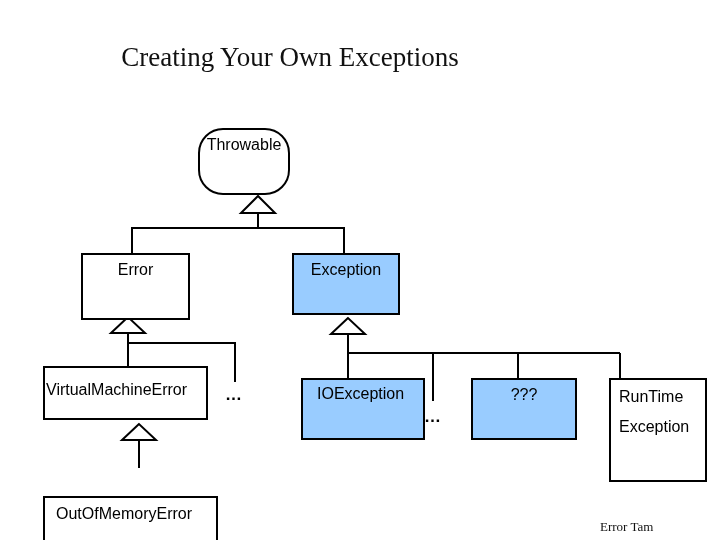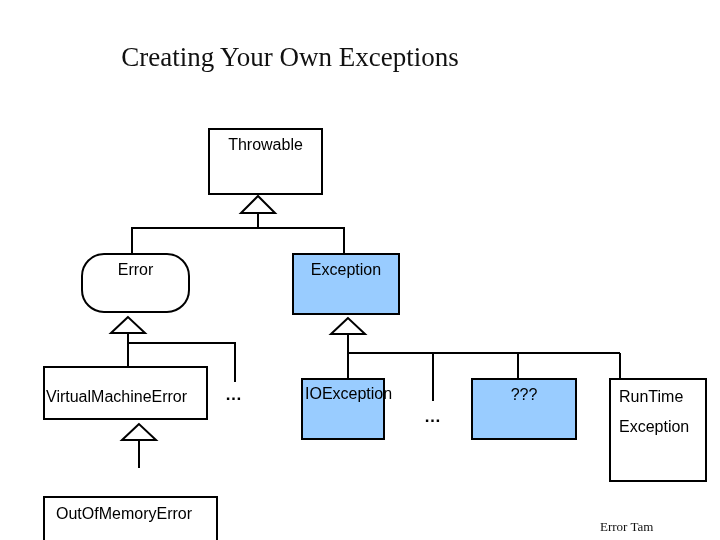--- a/index.html
+++ b/index.html
@@ -31,26 +31,26 @@
     box-sizing: border-box;
     border: 2px solid #000;
     background: #ffffff;
     font-size: 16px;
     color: #000;
     padding-top: 6px;
     white-space: nowrap;
     z-index: 2;
   }
   .center { text-align: center; }
-  .n-throwable { left: 208px; top: 128px; width: 115px; height: 67px; }
-  .n-error     { left: 81px;  top: 253px; width: 109px; height: 60px; border-radius: 23px; }
+  .n-throwable { left: 198px; top: 128px; width: 92px; height: 67px; border-radius: 25px; }
+  .n-error     { left: 81px;  top: 253px; width: 109px; height: 67px; }
   .n-exception { left: 292px; top: 253px; width: 108px; height: 62px; }
-  .n-vme       { left: 43px;  top: 366px; width: 165px; height: 54px; padding-left: 1px; padding-top: 20px; }
+  .n-vme       { left: 43px;  top: 366px; width: 165px; height: 54px; padding-left: 1px; padding-top: 13px; }
   .n-oom       { left: 43px;  top: 496px; width: 175px; height: 62px; padding-left: 11px; padding-top: 7px; }
-  .n-ioe       { left: 301px; top: 378px; width: 84px; height: 62px; padding-left: 2px; padding-top: 5px; }
+  .n-ioe       { left: 301px; top: 378px; width: 124px; height: 62px; padding-left: 14px; padding-top: 5px; }
   .n-unknown   { left: 471px; top: 378px; width: 106px; height: 62px; }
   .n-runtime   { left: 609px; top: 378px; width: 98px;  height: 104px; padding-top: 8px; }
   .rt-line  { padding-left: 8px; }
   .rt-line2 { margin-top: 12px; }
   .ellipsis {
     position: absolute;
     z-index: 2;
     font-size: 17px;
     font-weight: bold;
     letter-spacing: 3px;

